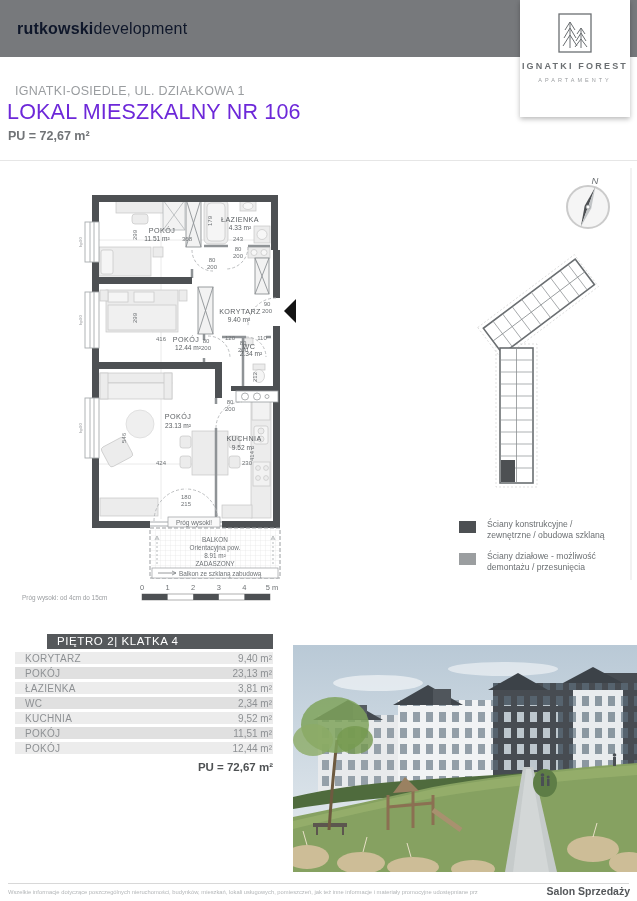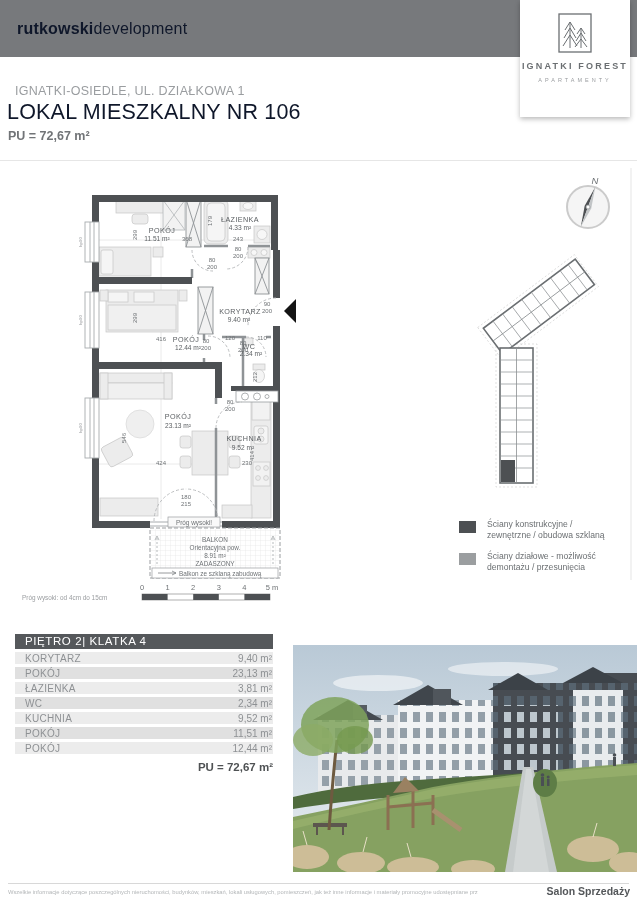--- a/index.html
+++ b/index.html
@@ -15,42 +15,42 @@
   .brand b{font-weight:700;}
   .brand span{font-weight:300;}
   .logo-card{position:absolute;left:520px;top:0;width:110px;height:117px;background:#ffffff;
     box-shadow:0 2px 5px rgba(0,0,0,.28);}
   .logo-title{position:absolute;left:0;top:61px;width:110px;text-align:center;
     font-size:9px;letter-spacing:2.2px;color:#6b6f72;font-weight:600;}
   .logo-sub{position:absolute;left:0;top:77px;width:110px;text-align:center;
     font-size:5.5px;letter-spacing:3px;color:#9a9da0;font-weight:400;}
   
   .address{position:absolute;left:8px;top:84px;font-size:12.5px;color:#9a9da0;letter-spacing:.3px;margin-left:7px;}
-  .unit-title{position:absolute;left:7px;top:100px;font-size:21.5px;color:#0f172a;letter-spacing:.2px;}
+  .unit-title{position:absolute;left:7px;top:100px;font-size:21.5px;color:#6d28d9;letter-spacing:.2px;}
   .pu{position:absolute;left:8px;top:129px;font-size:12.5px;font-weight:700;color:#717477;}
   .sep-top{position:absolute;left:0;top:160px;width:637px;height:1px;background:#e6e6e6;}
   
   .plan-svg{position:absolute;left:0;top:165px;}
   svg text{font-family:"Liberation Sans","DejaVu Sans",sans-serif;}
   .rm{font-size:7.2px;fill:#5a5e61;letter-spacing:.4px;}
   .ar{font-size:6.6px;fill:#5a5e61;}
   .dim{font-size:6px;fill:#6e7275;}
   .tiny{font-size:4.4px;fill:#9a9da0;}
   .bal{font-size:6.4px;fill:#6e7275;}
   .scl{font-size:7.5px;fill:#6e7275;}
   .thr{font-size:6.4px;fill:#9a9da0;}
   .nlb{font-size:9.5px;fill:#6b6f72;font-style:italic;}
   
   .legend-item{position:absolute;display:flex;align-items:flex-start;}
   .legend-item .sw{margin-top:2px;}
   .legend-item .lt{margin-left:11px;font-size:8.6px;line-height:10.6px;color:#6b6f72;}
   
   .tbl{position:absolute;left:15px;top:634px;width:258px;}
   .tbl-head{height:15px;background:#55585b;color:#ffffff;font-size:11.5px;
-    line-height:15px;padding-left:10px;letter-spacing:.6px;}
+    line-height:15px;padding-left:10px;letter-spacing:.6px;margin-left:32px;}
   .tbl-row{height:12px;margin-top:3px;display:flex;justify-content:space-between;
     align-items:center;font-size:10px;color:#8e9194;}
   .tbl-row .rn{padding-left:10px;letter-spacing:.3px;}
   .tbl-row .ra{padding-right:1px;}
   .tbl-row.odd{background:#ececec;}
   .tbl-row.even{background:#e0e0e0;}
   .tbl-total{margin-top:7px;text-align:right;font-size:11.5px;font-weight:700;color:#4f5254;}
   
   .photo{position:absolute;left:293px;top:645px;}
   

